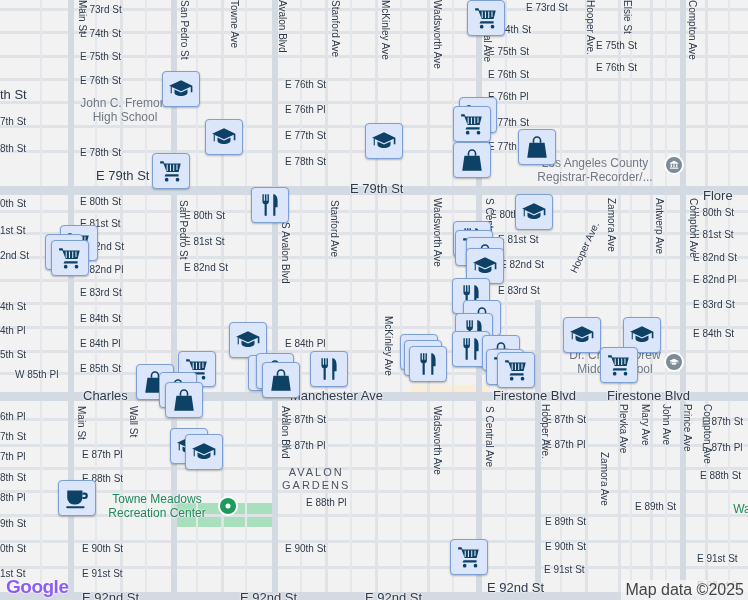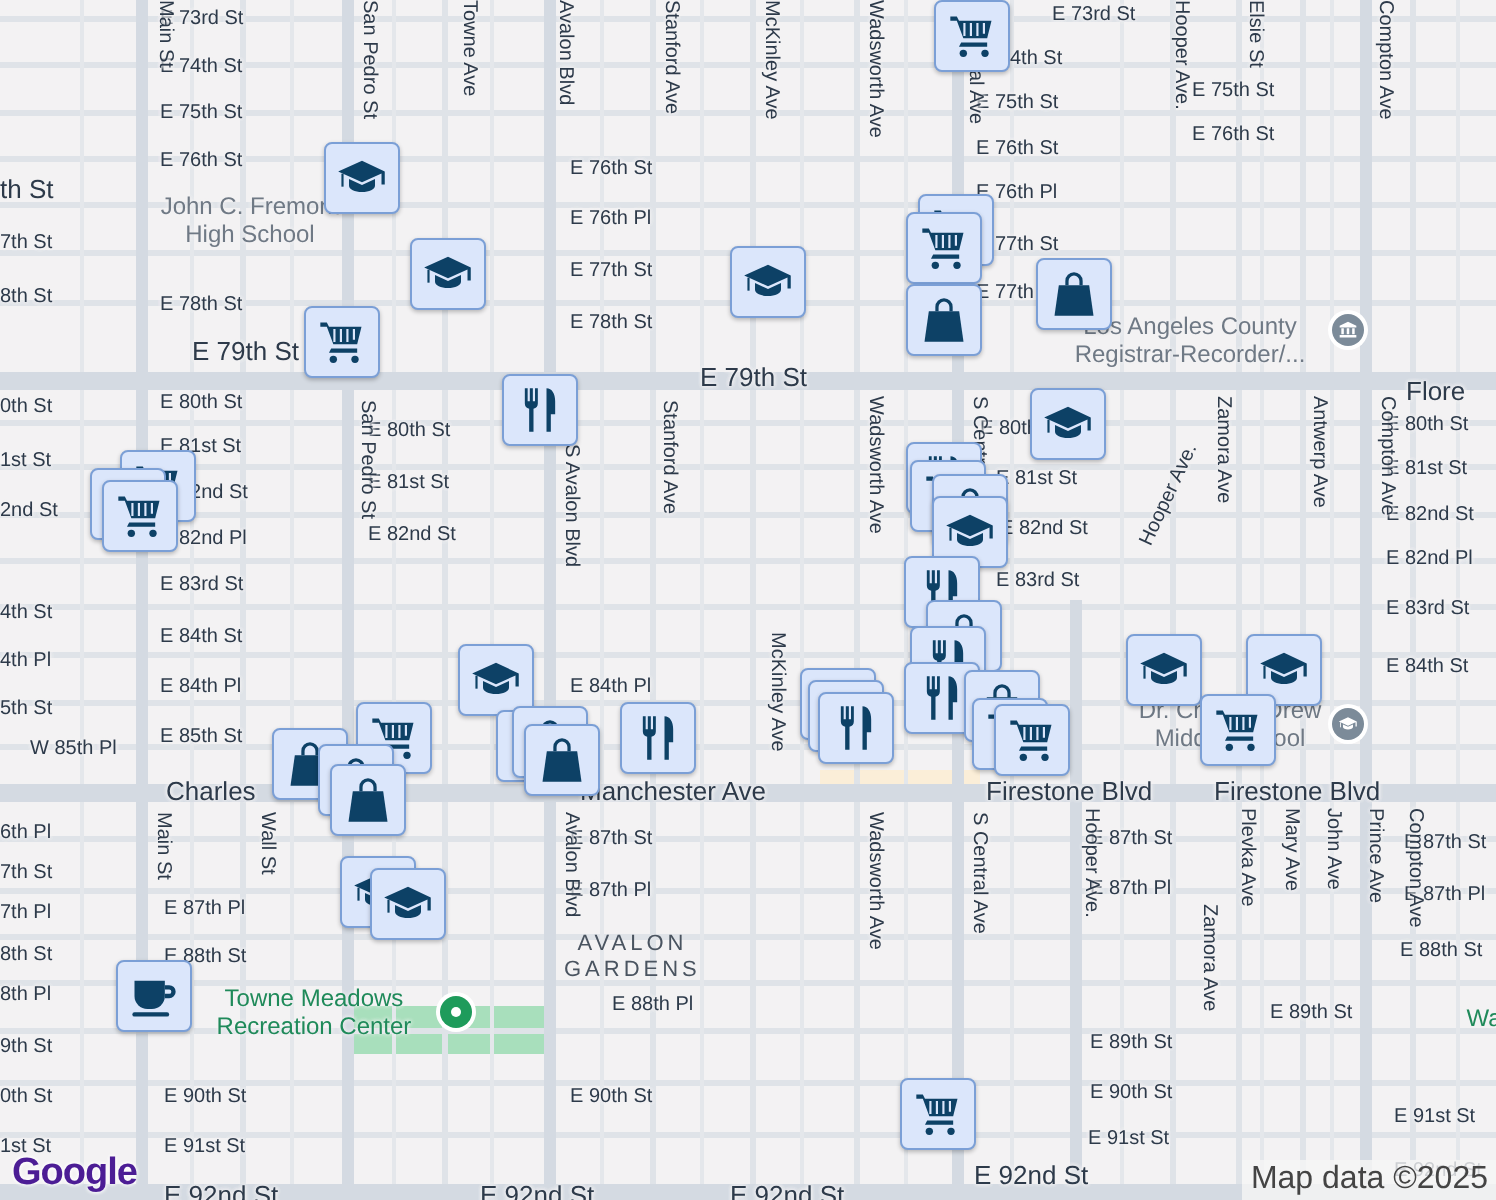--- a/index.html
+++ b/index.html
@@ -24,21 +24,21 @@
   .area{position:absolute;font-size:11px;letter-spacing:2px;color:#4a5460;text-align:center;line-height:13px;}
   .pin{position:absolute;width:36px;height:34px;background:#dbe6fb;border:1px solid #7b9fd6;border-radius:4px;
        box-shadow:0 1px 2px rgba(0,0,0,.25);display:flex;align-items:center;justify-content:center;}
   .pin::after{content:"";position:absolute;left:50%;bottom:-8px;margin-left:-8px;width:14px;height:14px;
        background:#dbe6fb;border-right:1px solid #7b9fd6;border-bottom:1px solid #7b9fd6;transform:rotate(45deg);z-index:-1;}
   .pin svg{width:26px;height:26px;fill:#0d4166;}
   .gpin{position:absolute;width:16px;height:16px;border-radius:50%;display:flex;align-items:center;justify-content:center;
         box-shadow:0 0 0 2px #fff;}
   .gpin svg{width:10px;height:10px;fill:#fff;}
   #google-logo{position:absolute;left:6px;bottom:2px;font-family:"Liberation Sans",sans-serif;font-weight:bold;
-        font-size:19px;color:#4c1d95;letter-spacing:-0.5px;text-shadow:0 0 2px #fff,0 0 2px #fff;}
+        font-size:19px;color:#8b5cf6;letter-spacing:-0.5px;text-shadow:0 0 2px #fff,0 0 2px #fff;}
   #attribution{position:absolute;right:0;bottom:0;font-size:16px;color:#444;background:rgba(245,245,245,.8);padding:1px 4px;}
 </style>
 </head>
 <body>
 
 <div id="map">
 
   <div class="park" style="left:175px;top:503px;width:98px;height:24px;"></div>
   <div class="commercial" style="left:410px;top:385px;width:80px;height:14px;"></div>
 

